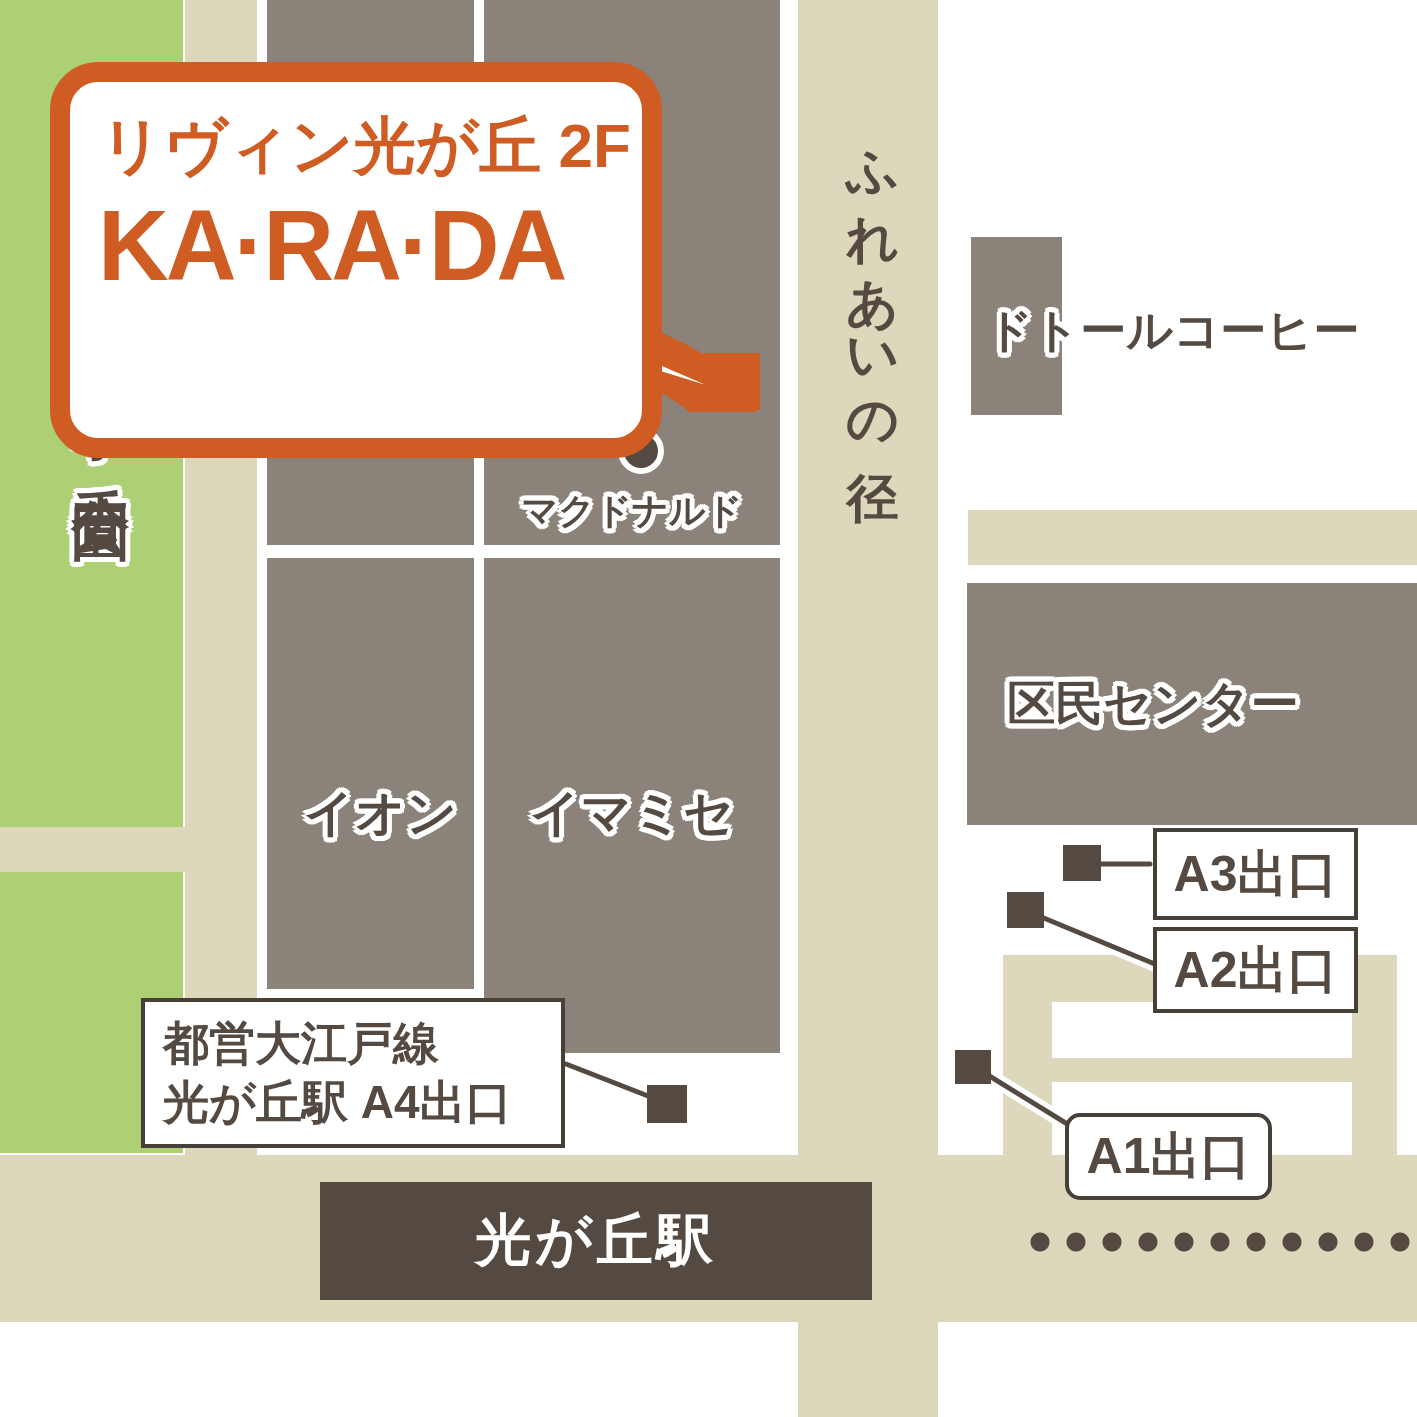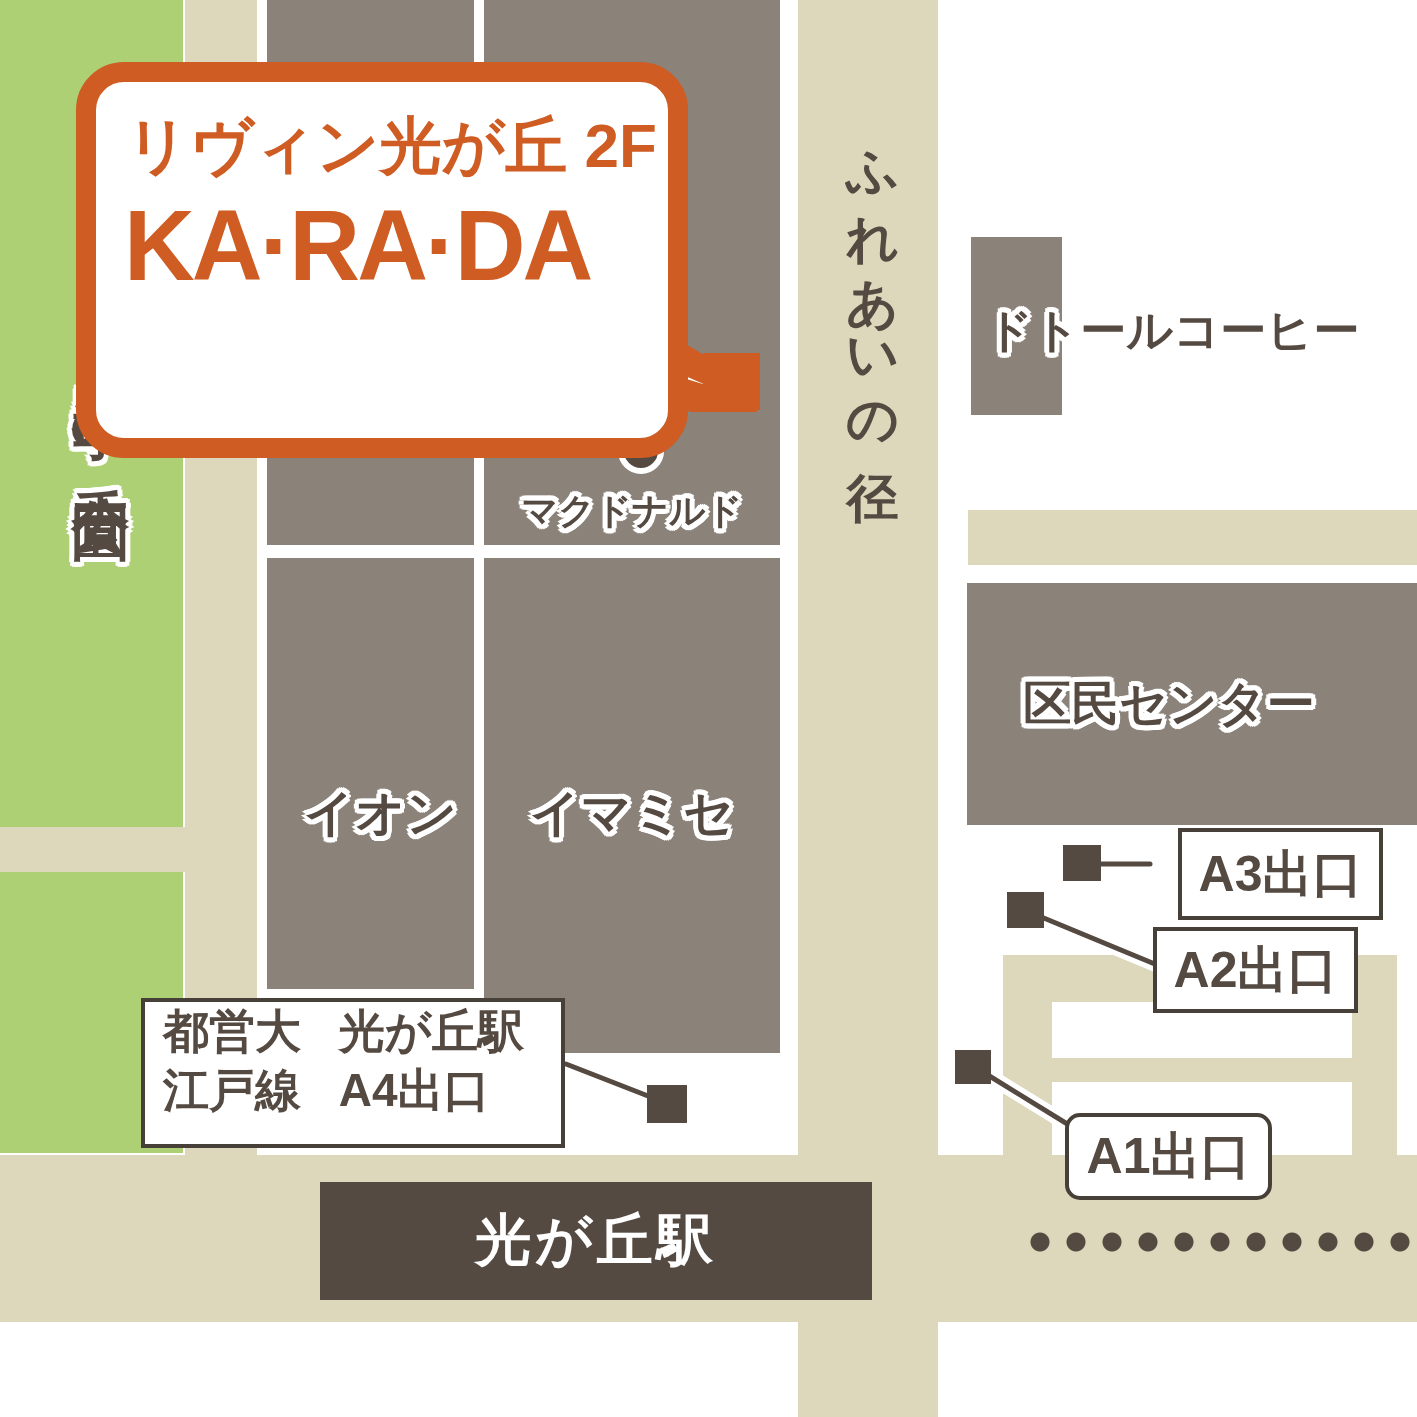--- a/index.html
+++ b/index.html
@@ -21,23 +21,23 @@
                  -4px -4px #fff,4px -4px #fff,-4px 4px #fff,4px 4px #fff,
                  -2px -5px #fff,2px -5px #fff,-2px 5px #fff,2px 5px #fff;}
   .plain-label{color:#554a42;font-weight:bold;z-index:4;white-space:nowrap;text-shadow:none;}
   .vtext{writing-mode:vertical-rl;text-orientation:upright;}
   .center{text-align:center;}
   .mcd-dot{width:34px;height:34px;border-radius:50%;background:#554a42;border:6px solid #ffffff;z-index:4;}
   .orange-sq{background:#cf5c22;z-index:3;}
   .callout{background:#ffffff;border:4px solid #474038;z-index:5;display:flex;
            align-items:center;justify-content:center;color:#554a42;font-weight:bold;}
   .exitbox{font-size:50px;}
-  .a4box{flex-direction:row;align-items:flex-start;justify-content:center;
+  .a4box{flex-direction:column;align-items:flex-start;justify-content:center;
          font-size:46px;line-height:1.28;padding-left:18px;box-sizing:border-box;}
-  .bubble{left:76px;top:62px;width:572px;height:356px;background:#ffffff;border:20px solid #cf5c22;
+  .bubble{left:50px;top:62px;width:572px;height:356px;background:#ffffff;border:20px solid #cf5c22;
           border-radius:48px;z-index:6;box-sizing:content-box;}
   .bubble .l1{color:#cf5c22;font-size:62px;font-weight:bold;margin:22px 0 0 30px;white-space:nowrap;}
   .bubble .brand{color:#cf5c22;font-size:100px;font-weight:bold;letter-spacing:-3px;
                  margin:0 0 0 28px;white-space:nowrap;transform:scaleX(0.98);transform-origin:left;}
   .bubble .fac{color:#cf5c22;font-size:56px;font-weight:bold;margin:-8px 0 0 166px;white-space:nowrap;}
 </style>
 </head>
 <body>
 
 <div class="map">
@@ -90,23 +90,23 @@
 
   <div class="abs orange-sq" style="left:703px;top:353px;width:57px;height:57px;"></div>
   <div class="abs mcd-dot" style="left:618px;top:428px;"></div>
 
   <div class="abs maplabel vtext" style="left:62px;top:345px;font-size:58px;letter-spacing:10px;">四季の香公園</div>
   <div class="abs plain-label vtext" style="left:838px;top:115px;font-size:52px;letter-spacing:4px;">ふれあいの径</div>
   <div class="abs maplabel center" style="left:452px;top:487px;width:360px;font-size:36px;">マクドナルド</div>
   <div class="abs maplabel center" style="left:267px;top:780px;width:227px;font-size:50px;">イオン</div>
   <div class="abs maplabel center" style="left:484px;top:780px;width:296px;font-size:50px;">イマミセ</div>
   <div class="abs maplabel" style="left:986px;top:300px;font-size:46px;">ドトールコーヒー</div>
-  <div class="abs maplabel center" style="left:967px;top:672px;width:372px;font-size:48px;padding-left:16px;">区民センター</div>
+  <div class="abs maplabel center" style="left:967px;top:672px;width:372px;font-size:48px;">区民センター</div>
 
-  <div class="abs callout exitbox" style="left:1178px;top:828px;width:205px;height:92px;box-sizing:border-box;">
+  <div class="abs callout exitbox" style="left:1153px;top:828px;width:205px;height:92px;box-sizing:border-box;">
     <span>A3出口</span>
   </div>
   <div class="abs callout exitbox" style="left:1153px;top:927px;width:205px;height:86px;box-sizing:border-box;">
     <span>A2出口</span>
   </div>
   <div class="abs callout exitbox" style="left:1065px;top:1113px;width:207px;height:87px;box-sizing:border-box;border-radius:15px;">
     <span>A1出口</span>
   </div>
   <div class="abs callout a4box" style="left:141px;top:998px;width:424px;height:150px;">
     <span>都営大江戸線</span>

